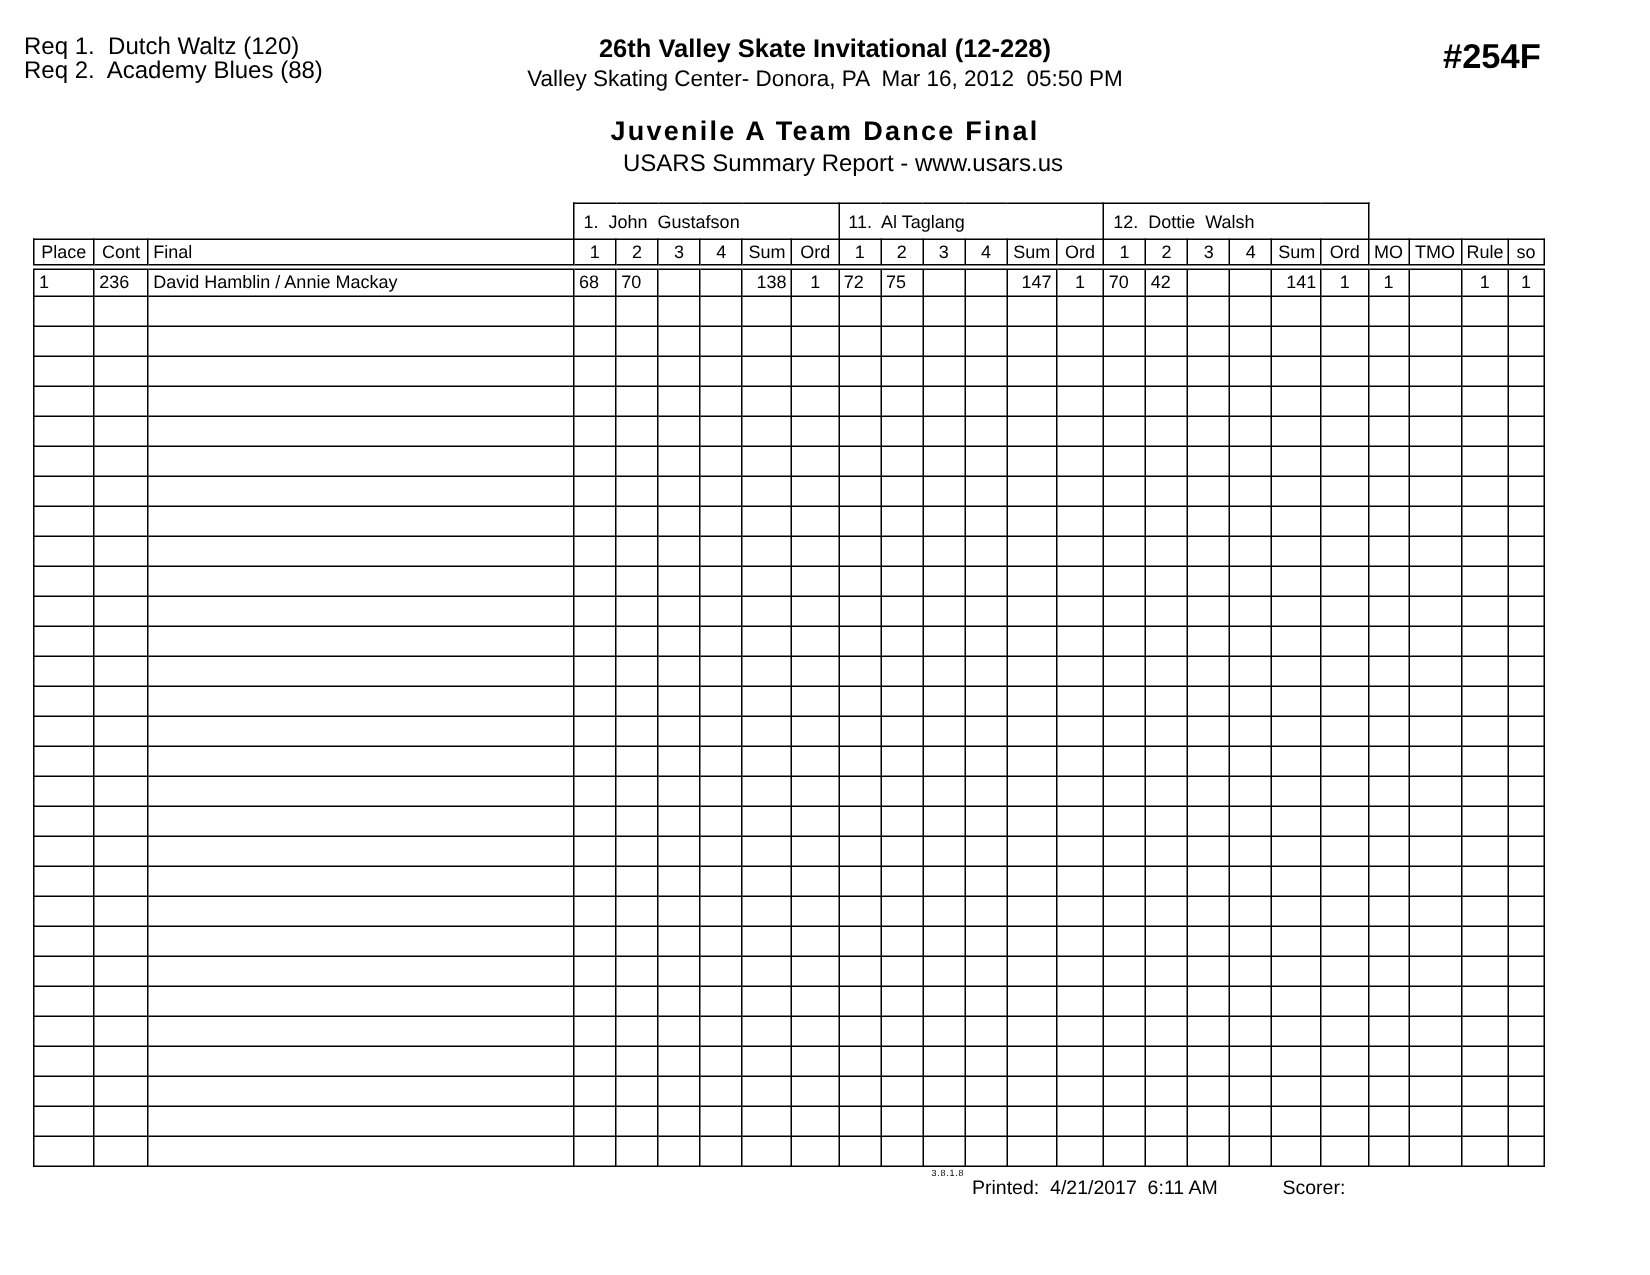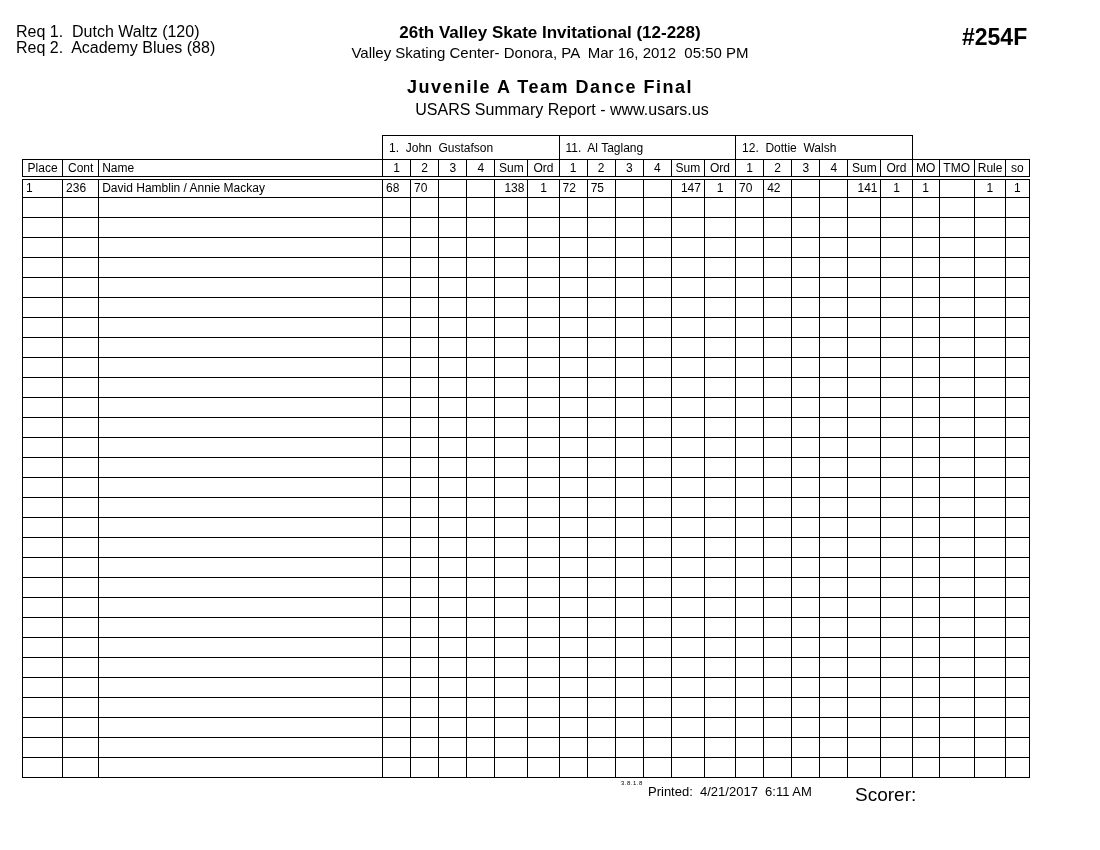--- a/index.html
+++ b/index.html
@@ -68,21 +68,21 @@
     position: absolute; left: 621px; top: 780px;
     font-size: 6px; letter-spacing: 0.5px;
   }
   .footer-printed {
     position: absolute; left: 648px; top: 784px;
     font-size: 13px;
     text-align: center;
   }
   .footer-scorer {
     position: absolute; left: 855px; top: 784px;
-    font-size: 19px;
+    font-size: 13px;
   }
 </style>
 </head>
 <body>
 
 <div class="reqs">
   <div class="pre">Req 1.  Dutch Waltz (120)</div>
   <div class="pre">Req 2.  Academy Blues (88)</div>
 </div>
 
@@ -127,21 +127,21 @@
     <tr class="judges-row">
       <td class="corner" colspan="3"></td>
       <td class="judge-name pre" colspan="6">1.  John  Gustafson</td>
       <td class="judge-name pre" colspan="6">11.  Al Taglang</td>
       <td class="judge-name pre" colspan="6">12.  Dottie  Walsh</td>
       <td class="corner" colspan="4"></td>
     </tr>
     <tr class="cols-row">
       <th class="c-place h-left">Place</th>
       <th class="h-ctr">Cont</th>
-      <th class="c-name">Name</th>
+      <th class="c-name">Final</th>
 
       <th class="h-ctr">1</th>
       <th class="h-ctr">2</th>
       <th class="h-ctr">3</th>
       <th class="h-ctr">4</th>
       <th class="h-ctr">Sum</th>
       <th class="c-ord">Ord</th>
 
       <th class="h-ctr">1</th>
       <th class="h-ctr">2</th>

